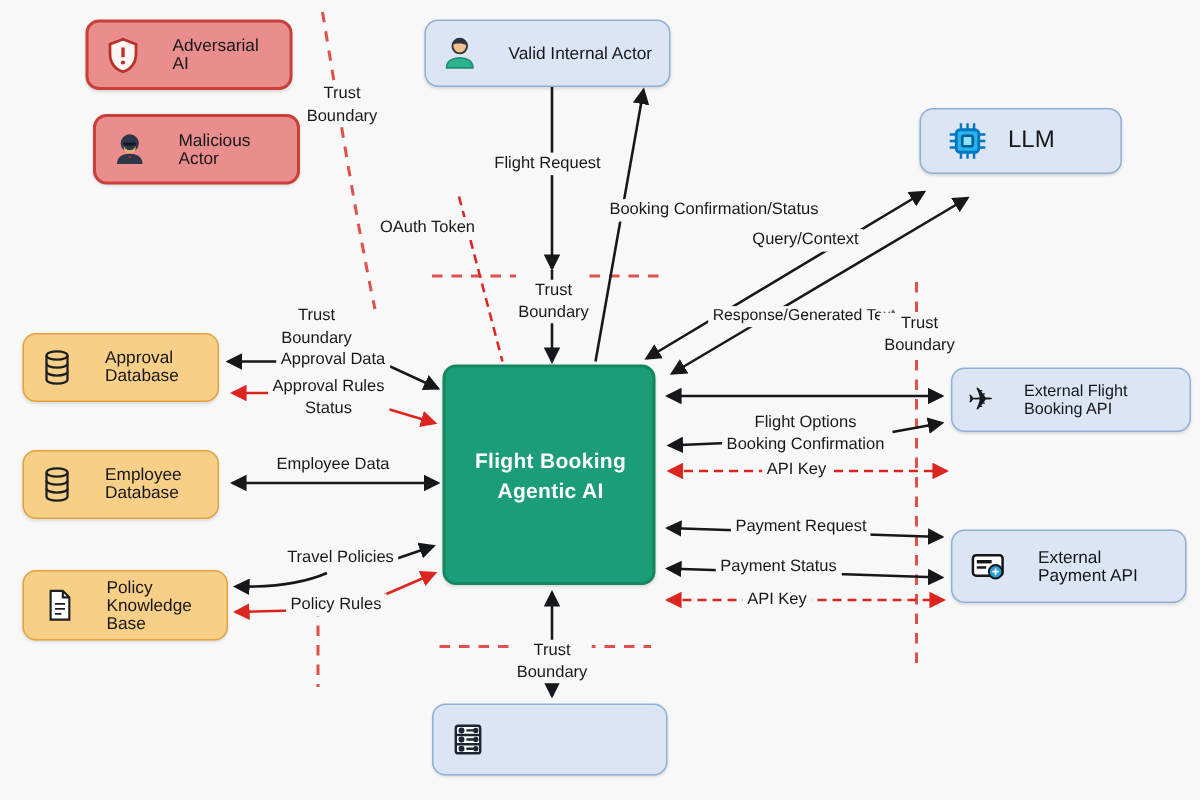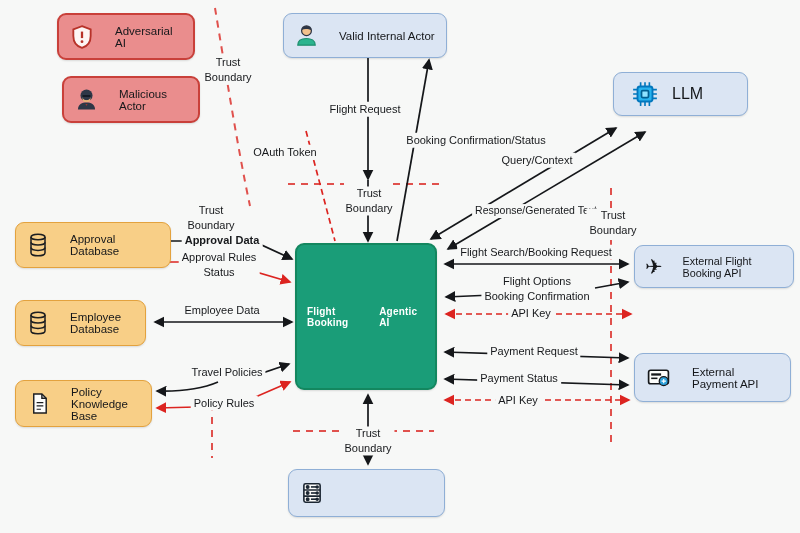--- a/index.html
+++ b/index.html
@@ -5,22 +5,22 @@
   html,body{margin:0;padding:0;}
   body{font-family:"Liberation Sans", sans-serif;}
   #stage{position:relative;width:800px;height:533px;background:#f7f8f7;overflow:hidden;}
   #connectors{position:absolute;left:0;top:0;z-index:1;}
   .node{position:absolute;z-index:3;display:flex;align-items:center;gap:20px;
         padding:0 8px 0 10px;border-radius:9px;box-sizing:border-box;
         font-size:11.5px;font-weight:500;color:#15171a;box-shadow:0 1px 2px rgba(0,0,0,.12);}
   .threat{background:#ea8d8d;border:2px solid #c9403a;}
   .external{background:#dbe5f3;border:1.5px solid #8fafd6;}
   .datastore{background:#f8cf87;border:1.5px solid #e3a23e;}
-  .agent{background:#1a9d78;border:2px solid #13875f;flex-direction:row;justify-content:center;
-         gap:4px;color:#fff;font-size:10px;font-weight:600;letter-spacing:.2px;}
+  .agent{background:#1a9d78;border:2px solid #13875f;flex-direction:column;justify-content:center;
+         gap:4px;color:#fff;font-size:14px;font-weight:600;letter-spacing:.2px;}
   .icon{display:flex;align-items:center;justify-content:center;flex:0 0 auto;}
   .elabel{position:absolute;z-index:2;transform:translate(-50%,-50%);background:#f7f8f7;
           font-size:11px;line-height:1.32;color:#17191c;text-align:center;padding:0 3px;white-space:nowrap;}
   .plane-glyph{font-size:21px;line-height:1;color:#15171a;}
   .llm-label{font-size:16px;font-weight:500;}
 </style>
 </head>
 <body>
 
 <div id="stage">
@@ -98,30 +98,29 @@
   </div>
   <div class="elabel" style="left:613px;top:223px;">
     <div>Trust</div>
     <div>Boundary</div>
   </div>
   <div class="elabel" style="left:368px;top:441px;">
     <div>Trust</div>
     <div>Boundary</div>
   </div>
 
-  <div class="elabel" style="left:222px;top:240px;font-weight:bold;">Approval Data</div>
+  <div class="elabel" style="left:222px;top:240px;">Approval Data</div>
   <div class="elabel" style="left:219px;top:265px;">
     <div>Approval Rules</div>
     <div>Status</div>
   </div>
   <div class="elabel" style="left:222px;top:310px;">Employee Data</div>
   <div class="elabel" style="left:227px;top:372px;">Travel Policies</div>
   <div class="elabel" style="left:224px;top:403px;">Policy Rules</div>
 
-  <div class="elabel" style="left:536px;top:252px;">Flight Search/Booking Request</div>
   <div class="elabel" style="left:537px;top:289px;">
     <div>Flight Options</div>
     <div>Booking Confirmation</div>
   </div>
   <div class="elabel" style="left:531px;top:313px;">API Key</div>
   <div class="elabel" style="left:523px;top:351px;margin-left:11px;">Payment Request</div>
   <div class="elabel" style="left:519px;top:378px;">Payment Status</div>
   <div class="elabel" style="left:518px;top:400px;">API Key</div>
 
   <div class="node threat" style="left:57px;top:13px;width:138px;height:47px;">
@@ -169,21 +168,21 @@
           <path d="M6 8.5 H2.5 M6 12 H2.5 M6 15.5 H2.5"></path>
           <path d="M21.5 8.5 H18 M21.5 12 H18 M21.5 15.5 H18"></path>
         </g>
         <rect x="6" y="6" width="12" height="12" rx="2" fill="#27b3ef" stroke="#0277bd" stroke-width="1.5"></rect>
         <rect x="9.2" y="9.2" width="5.6" height="5.6" rx="1" fill="#8fe2ff" stroke="#015f92" stroke-width="1.4"></rect>
       </svg>
     </span>
     <span class="llm-label">LLM</span>
   </div>
 
-  <div class="node datastore" style="left:15px;top:222px;width:156px;height:46px;">
+  <div class="node datastore" style="left:15px;top:222px;width:131px;height:46px;">
     <span class="icon">
       <svg width="24" height="26" viewBox="0 0 24 26" fill="none" stroke="#1c1e21" stroke-width="1.5">
         <ellipse cx="12" cy="5" rx="7" ry="2.8"></ellipse>
         <path d="M5 5 V21 a7 2.8 0 0 0 14 0 V5"></path>
         <path d="M5 10.3 a7 2.8 0 0 0 14 0 M5 15.6 a7 2.8 0 0 0 14 0"></path>
       </svg>
     </span>
     <span>Approval Database</span>
   </div>
 

